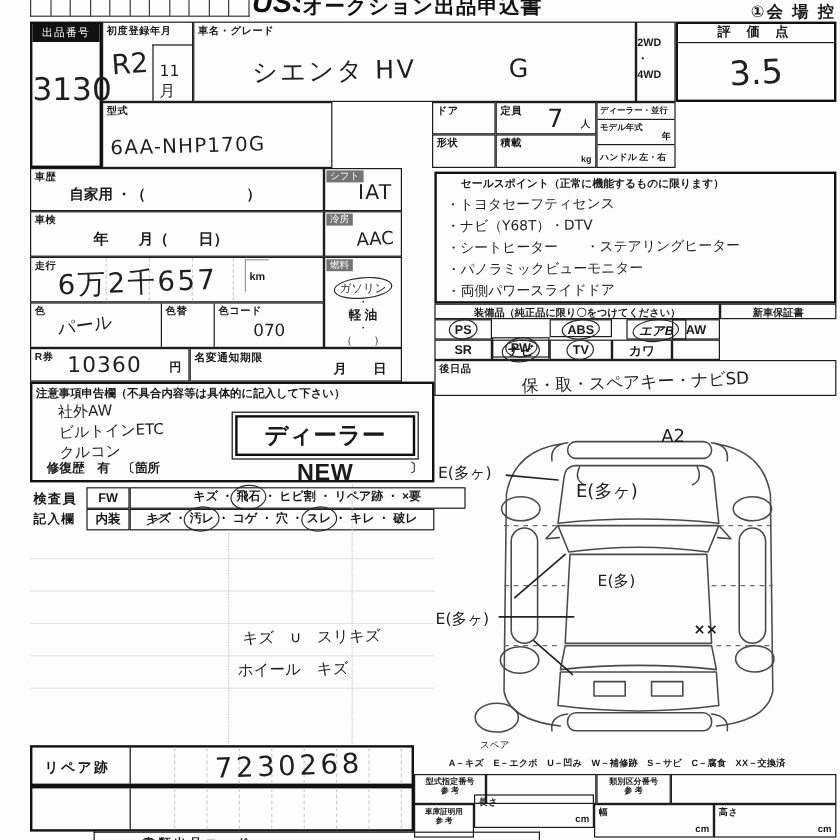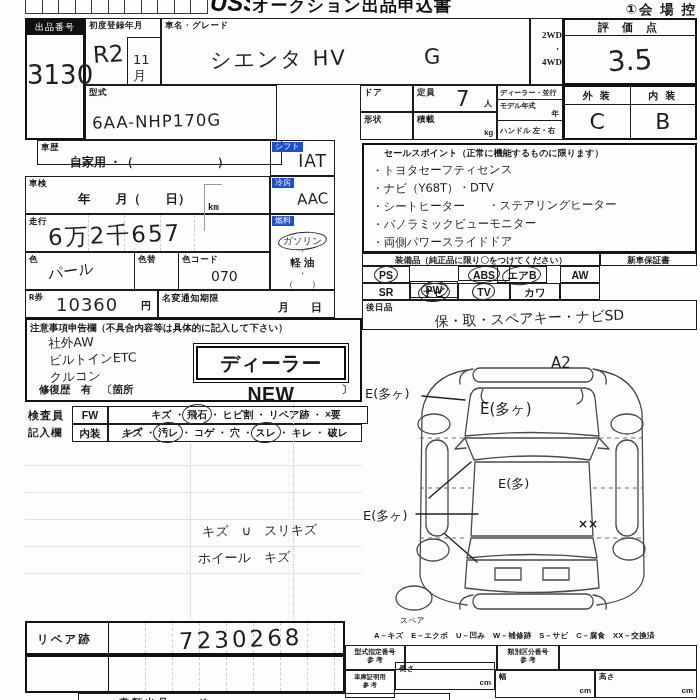--- a/index.html
+++ b/index.html
@@ -1,22 +1,22 @@
 <!DOCTYPE html>
 <html><head>
 <meta charset="utf-8">
 <style>
   html,body{margin:0;padding:0;background:#e9e9e9;}
   #sheet{position:relative;width:700px;height:700px;background:#fdfdfd;overflow:hidden;
          font-family:"Liberation Sans","DejaVu Sans",sans-serif;color:#1a1a1a;}
   .abs{position:absolute;box-sizing:border-box;}
   .b{border:1.4px solid #1c1c1c;}
   .b2{border:2px solid #111;}
-  .lbl{position:absolute;top:1px;left:3px;font-size:8.5px;font-weight:bold;letter-spacing:.5px;white-space:nowrap;font-family:Liberation Mono, monospace;}
-  .tag{position:absolute;top:1px;left:1px;background:#1d4ed8;color:#fff;font-size:8px;padding:1px 3px;line-height:1;}
+  .lbl{position:absolute;top:1px;left:3px;font-size:8.5px;font-weight:bold;letter-spacing:.5px;white-space:nowrap;}
+  .tag{position:absolute;top:1px;left:1px;background:#737373;color:#fff;font-size:8px;padding:1px 3px;line-height:1;}
   .hw{font-family:"DejaVu Sans",sans-serif;color:#1f1f1f;}
   .circ{position:relative;display:inline-block;}
   .circ::after{content:"";position:absolute;left:-5px;right:-5px;top:-3px;bottom:-2px;
                border:1.5px solid #2b2b2b;border-radius:50%;transform:rotate(-5deg);}
   .slash{position:relative;display:inline-block;}
   .slash::after{content:"";position:absolute;left:-1px;right:-1px;top:45%;border-top:1.4px solid #333;transform:rotate(-28deg);}
   .cells{display:flex;height:100%;}
   .cells>div{flex:1;border-left:1px solid #3a3a3a;border-bottom:1px solid #3a3a3a;}
   .cells>div:last-child{border-right:1px solid #3a3a3a;}
   .gridcell{position:absolute;box-sizing:border-box;border:1.2px solid #1c1c1c;
@@ -66,21 +66,21 @@
       <span class="hw" style="position:absolute;left:5px;top:14px;font-size:13px;">11月</span>
     </div>
   </div>
 
   <div class="abs b" style="left:161px;top:18px;width:369px;height:67px;">
     <span class="lbl">車名・グレード</span>
     <span class="hw" style="position:absolute;left:48px;top:26px;font-size:21px;letter-spacing:2px;transform:rotate(-1deg);">シエンタ HV</span>
     <span class="hw" style="position:absolute;left:262px;top:26px;font-size:21px;">G</span>
   </div>
 
-  <div class="abs b" style="left:530px;top:18px;width:33px;height:67px;font-size:9px;font-weight:bold;text-align:right;line-height:1.5;padding-top:10px;font-family:Liberation Serif, serif;">
+  <div class="abs b" style="left:530px;top:18px;width:33px;height:67px;font-size:9px;font-weight:bold;text-align:left;line-height:1.5;padding-top:10px;">
     <div>2WD</div>
     <div>・</div>
     <div>4WD</div>
   </div>
 
   <div class="abs b2" style="left:563px;top:18px;width:134px;height:67px;">
     <div style="height:15px;border-bottom:1.4px solid #1c1c1c;font-size:11px;font-weight:bold;text-align:center;letter-spacing:5px;line-height:15px;">評 価 点</div>
     <div class="hw" style="position:absolute;top:24px;left:0;right:0;text-align:center;font-size:28px;transform:rotate(-3deg);">3.5</div>
   </div>
 
@@ -108,32 +108,22 @@
 
   <div class="abs b" style="left:497px;top:85px;width:66px;height:55px;font-size:7px;font-weight:bold;">
     <div style="height:13px;border-bottom:1px solid #1c1c1c;line-height:13px;padding-left:2px;white-space:nowrap;">ディーラー・並行</div>
     <div style="height:20px;border-bottom:1px solid #1c1c1c;position:relative;">
       <span style="position:absolute;left:2px;top:1px;">モデル年式</span>
       <span style="position:absolute;right:3px;bottom:1px;font-size:7.5px;">年</span>
     </div>
     <div style="height:20px;line-height:20px;padding-left:2px;font-size:7.5px;white-space:nowrap;">ハンドル 左・右</div>
   </div>
 
-  <div class="abs b2" style="left:563px;top:85px;width:134px;height:55px;">
-    <div style="height:17px;border-bottom:1.4px solid #1c1c1c;display:flex;">
-      <div style="flex:1;border-right:1.4px solid #1c1c1c;font-size:10px;font-weight:bold;text-align:center;line-height:17px;letter-spacing:2px;">外 装</div>
-      <div style="flex:1;font-size:10px;font-weight:bold;text-align:center;line-height:17px;letter-spacing:2px;">内 装</div>
-    </div>
-    <div style="position:absolute;top:17px;bottom:0;left:0;right:0;display:flex;">
-      <div class="hw" style="flex:1;border-right:1.4px solid #1c1c1c;text-align:center;font-size:22px;padding-top:5px;">C</div>
-      <div class="hw" style="flex:1;text-align:center;font-size:22px;padding-top:5px;">B</div>
-    </div>
-  </div>
-
-  <div class="abs b" style="left:37px;top:140px;width:245px;height:25px;">
+
+  <div class="abs b" style="left:25px;top:140px;width:245px;height:36px;">
     <span class="lbl">車歴</span>
     <span style="position:absolute;left:32px;top:13px;font-size:12px;font-weight:bold;">自家用 ・（　　　　　　　）</span>
   </div>
   <div class="abs b" style="left:270px;top:140px;width:65px;height:36px;">
     <span class="tag">シフト</span>
     <span class="hw" style="position:absolute;right:7px;top:10px;font-size:17px;letter-spacing:1px;">IAT</span>
   </div>
   <div class="abs b" style="left:25px;top:176px;width:245px;height:38px;">
     <span class="lbl">車検</span>
     <span style="position:absolute;left:52px;top:14px;font-size:12.5px;font-weight:bold;">年　　月（　　日）</span>
@@ -142,21 +132,21 @@
     <span class="tag">冷房</span>
     <span class="hw" style="position:absolute;right:6px;top:13px;font-size:15px;transform:rotate(-3deg);">AAC</span>
   </div>
   <div class="abs b" style="left:25px;top:214px;width:245px;height:38px;">
     <span class="lbl">走行</span>
     <div class="dashv" style="left:62px;"></div>
       <div class="dashv" style="left:98px;"></div>
     <div class="dashv" style="left:134px;"></div>
       <div class="dashv" style="left:168px;"></div>
     <span class="hw" style="position:absolute;left:22px;top:5px;font-size:23px;letter-spacing:2px;transform:rotate(-2deg);">6万2千657</span>
-    <span style="position:absolute;left:178px;bottom:20px;font-size:9px;font-weight:bold;border-left:1px solid #999;border-top:1px solid #999;padding:18px 3px;font-family:Liberation Mono, monospace;">km</span>
+    <span style="position:absolute;left:178px;bottom:8px;font-size:9px;font-weight:bold;border-left:1px solid #999;border-top:1px solid #999;padding:8px 3px;">km</span>
   </div>
   <div class="abs b" style="left:270px;top:214px;width:65px;height:76px;text-align:center;">
     <span class="tag">燃料</span>
     <div style="margin-top:15px;">
       <span class="circ hw" style="font-size:9.5px;">ガソリン</span>
     </div>
     <div style="font-size:8px;line-height:8px;">・</div>
     <div style="font-size:10.5px;font-weight:bold;">軽 油</div>
     <div style="font-size:8px;line-height:8px;">・</div>
     <div style="font-size:9px;">（　　）</div>
@@ -190,21 +180,21 @@
       <div>・両側パワースライドドア</div>
     </div>
   </div>
 
   <div class="abs b" style="left:362px;top:253px;width:238px;height:13px;font-size:8.5px;font-weight:bold;text-align:center;line-height:12px;">装備品（純正品に限り〇をつけてください）</div>
   <div class="abs b" style="left:600px;top:253px;width:97px;height:13px;font-size:8.5px;font-weight:bold;text-align:center;line-height:12px;">新車保証書</div>
 
   <div class="gridcell" style="left:362px;top:266px;width:48px;height:17px;"><span class="circ">PS</span></div>
   <div class="gridcell" style="left:410px;top:281px;width:48px;height:17px;"><span class="circ">PW</span></div>
   <div class="gridcell" style="left:458px;top:266px;width:52px;height:15px;"><span class="circ">ABS</span></div>
-  <div class="gridcell" style="left:497px;top:266px;width:50px;height:17px;"><span class="circ">エアB</span></div>
+  <div class="gridcell" style="left:522px;top:266px;width:50px;height:17px;font-style:italic;"><span class="circ">エアB</span></div>
   <div class="gridcell" style="left:560px;top:266px;width:40px;height:17px;"><span>AW</span></div>
 
   <div class="gridcell" style="left:362px;top:283px;width:48px;height:17px;"><span>SR</span></div>
   <div class="gridcell" style="left:410px;top:283px;width:48px;height:17px;"><span class="circ">ナビ</span></div>
   <div class="gridcell" style="left:458px;top:283px;width:52px;height:17px;"><span class="circ">TV</span></div>
   <div class="gridcell" style="left:510px;top:283px;width:50px;height:17px;"><span>カワ</span></div>
   <div class="gridcell" style="left:560px;top:283px;width:40px;height:17px;"><span></span></div>
 
 
   <div class="abs b" style="left:362px;top:300px;width:335px;height:30px;">
@@ -220,21 +210,21 @@
       <div>クルコン</div>
     </div>
     <span style="position:absolute;left:12px;bottom:3px;font-size:10.5px;font-weight:bold;">修復歴　有　〔箇所</span>
     <span style="position:absolute;right:8px;bottom:3px;font-size:10.5px;font-weight:bold;">〕</span>
   </div>
   <div class="abs" style="left:196px;top:346px;width:150px;height:34px;border:2.5px solid #0e0e0e;outline:1.5px solid #0e0e0e;outline-offset:2.5px;
               background:#fff;font-size:19.5px;font-weight:bold;text-align:center;line-height:31px;letter-spacing:.5px;">ディーラーNEW</div>
 
   <div class="abs" style="left:28px;top:408px;width:44px;height:17px;font-size:11px;font-weight:bold;letter-spacing:1px;">検査員</div>
   <div class="abs b" style="left:72px;top:406px;width:36px;height:18px;font-size:10.5px;font-weight:bold;text-align:center;line-height:16px;">FW</div>
-  <div class="abs b" style="left:108px;top:406px;width:260px;height:18px;font-size:10px;font-weight:bold;text-align:center;line-height:16px;white-space:nowrap;padding-left:16px;">
+  <div class="abs b" style="left:108px;top:406px;width:280px;height:18px;font-size:10px;font-weight:bold;text-align:center;line-height:16px;white-space:nowrap;padding-left:16px;">
     <span>キズ</span> <span>・</span>
     <span class="circ">飛石</span> <span>・</span>
     <span>ヒビ割</span> <span>・</span>
     <span>リペア跡</span> <span>・</span>
     <span>×要</span>
   </div>
   <div class="abs" style="left:28px;top:426px;width:44px;height:17px;font-size:10.5px;font-weight:bold;letter-spacing:1px;">記入欄</div>
   <div class="abs b" style="left:72px;top:424px;width:36px;height:18px;font-size:10.5px;font-weight:bold;text-align:center;line-height:16px;">内装</div>
   <div class="abs b" style="left:108px;top:424px;width:254px;height:18px;font-size:10px;font-weight:bold;text-align:center;line-height:16px;white-space:nowrap;">
     <span class="slash">キズ</span> <span>・</span>

